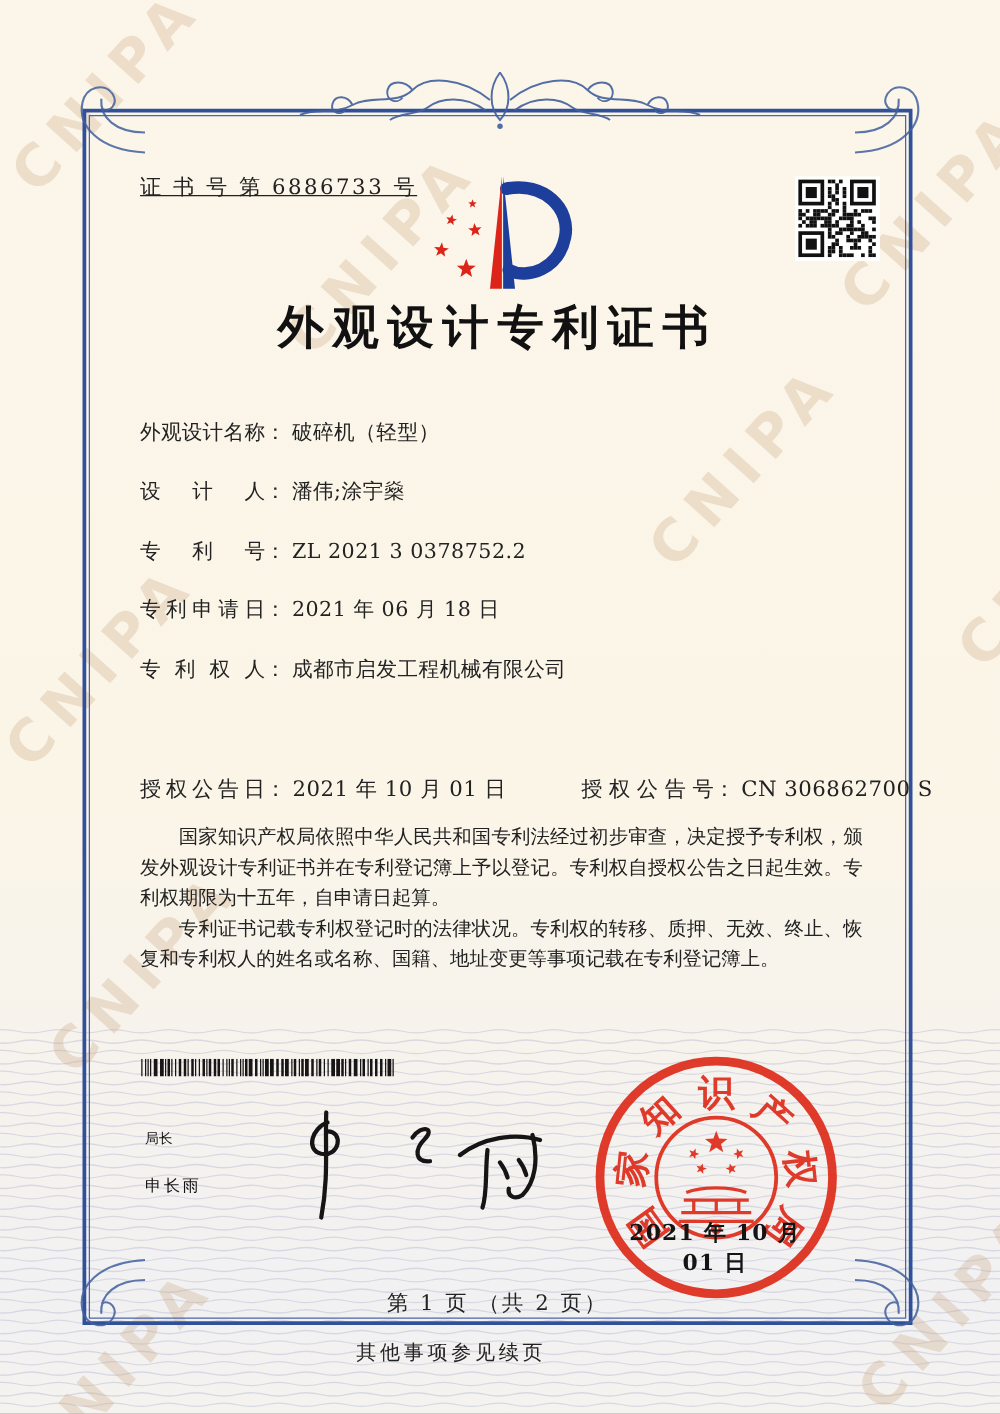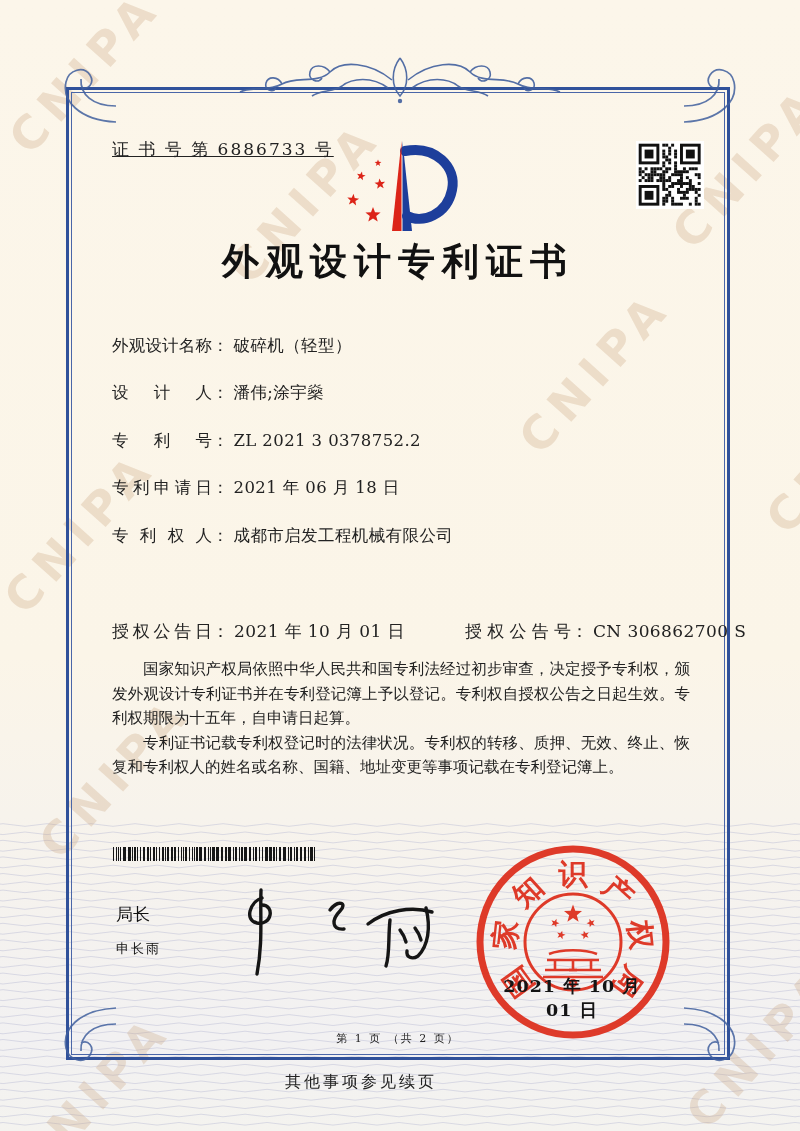--- a/index.html
+++ b/index.html
@@ -20,26 +20,26 @@
   #fields{position:absolute;left:112px;top:335px;width:600px;font-size:16.5px;}
   .frow{height:47.4px;}
   .flabel{display:inline-block;width:100px;text-align:justify;text-align-last:justify;vertical-align:top;}
   .colon{margin-right:5px;}
   .fval{letter-spacing:0.4px;margin-top:27px;}
   #grant-row{position:absolute;left:112px;top:620px;font-size:17px;}
   .flabel2{display:inline-block;width:106px;margin-left:60px;text-align:justify;text-align-last:justify;}
   #paragraphs{position:absolute;left:112px;top:657px;width:578px;font-size:15.5px;line-height:24.6px;text-align:justify;}
   #paragraphs p{margin:0;text-indent:2em;}
   #barcode{position:absolute;left:112px;top:847px;}
-  #signer-title{position:absolute;left:116px;top:903px;font-family:Liberation Sans, sans-serif;font-size:17px;color:#111;}
+  #signer-title{position:absolute;left:116px;top:903px;font-family:Liberation Sans, sans-serif;font-size:11px;color:#111;}
   #signer-name{position:absolute;left:116px;top:940px;font-family:Liberation Mono, monospace;font-size:13px;letter-spacing:2px;color:#111;}
   #signature{position:absolute;left:226px;top:878px;}
   #seal{position:absolute;left:473px;top:842px;}
   #seal-date{position:absolute;left:487px;top:974px;width:170px;text-align:center;font-size:17.5px;color:#141414;letter-spacing:1px;font-weight:bold;}
-  #page-info{position:absolute;left:66px;top:1031px;width:664px;text-align:center;font-size:11px;letter-spacing:2px;}
+  #page-info{position:absolute;left:66px;top:1031px;width:664px;text-align:center;font-size:17px;letter-spacing:2px;}
   #continuation{position:absolute;left:0;top:1072px;width:722px;text-align:center;font-size:16px;letter-spacing:3px;}
   svg{display:block;}
 </style>
 </head>
 <body>
 
 <div id="page">
 
   <svg id="waves" width="800" height="311">
       <path d="M-30 5 q11 2.6 22 0 q11 -2.6 22 0 q11 2.6 22 0 q11 -2.6 22 0 q11 2.6 22 0 q11 -2.6 22 0 q11 2.6 22 0 q11 -2.6 22 0 q11 2.6 22 0 q11 -2.6 22 0 q11 2.6 22 0 q11 -2.6 22 0 q11 2.6 22 0 q11 -2.6 22 0 q11 2.6 22 0 q11 -2.6 22 0 q11 2.6 22 0 q11 -2.6 22 0 q11 2.6 22 0 q11 -2.6 22 0 q11 2.6 22 0 q11 -2.6 22 0 q11 2.6 22 0 q11 -2.6 22 0 q11 2.6 22 0 q11 -2.6 22 0 q11 2.6 22 0 q11 -2.6 22 0 q11 2.6 22 0 q11 -2.6 22 0 q11 2.6 22 0 q11 -2.6 22 0 q11 2.6 22 0 q11 -2.6 22 0 q11 2.6 22 0 q11 -2.6 22 0 q11 2.6 22 0 q11 -2.6 22 0 q11 2.6 22 0 q11 -2.6 22 0" fill="none" stroke="#b6b9d2" stroke-width="1" opacity="0.45"></path>

